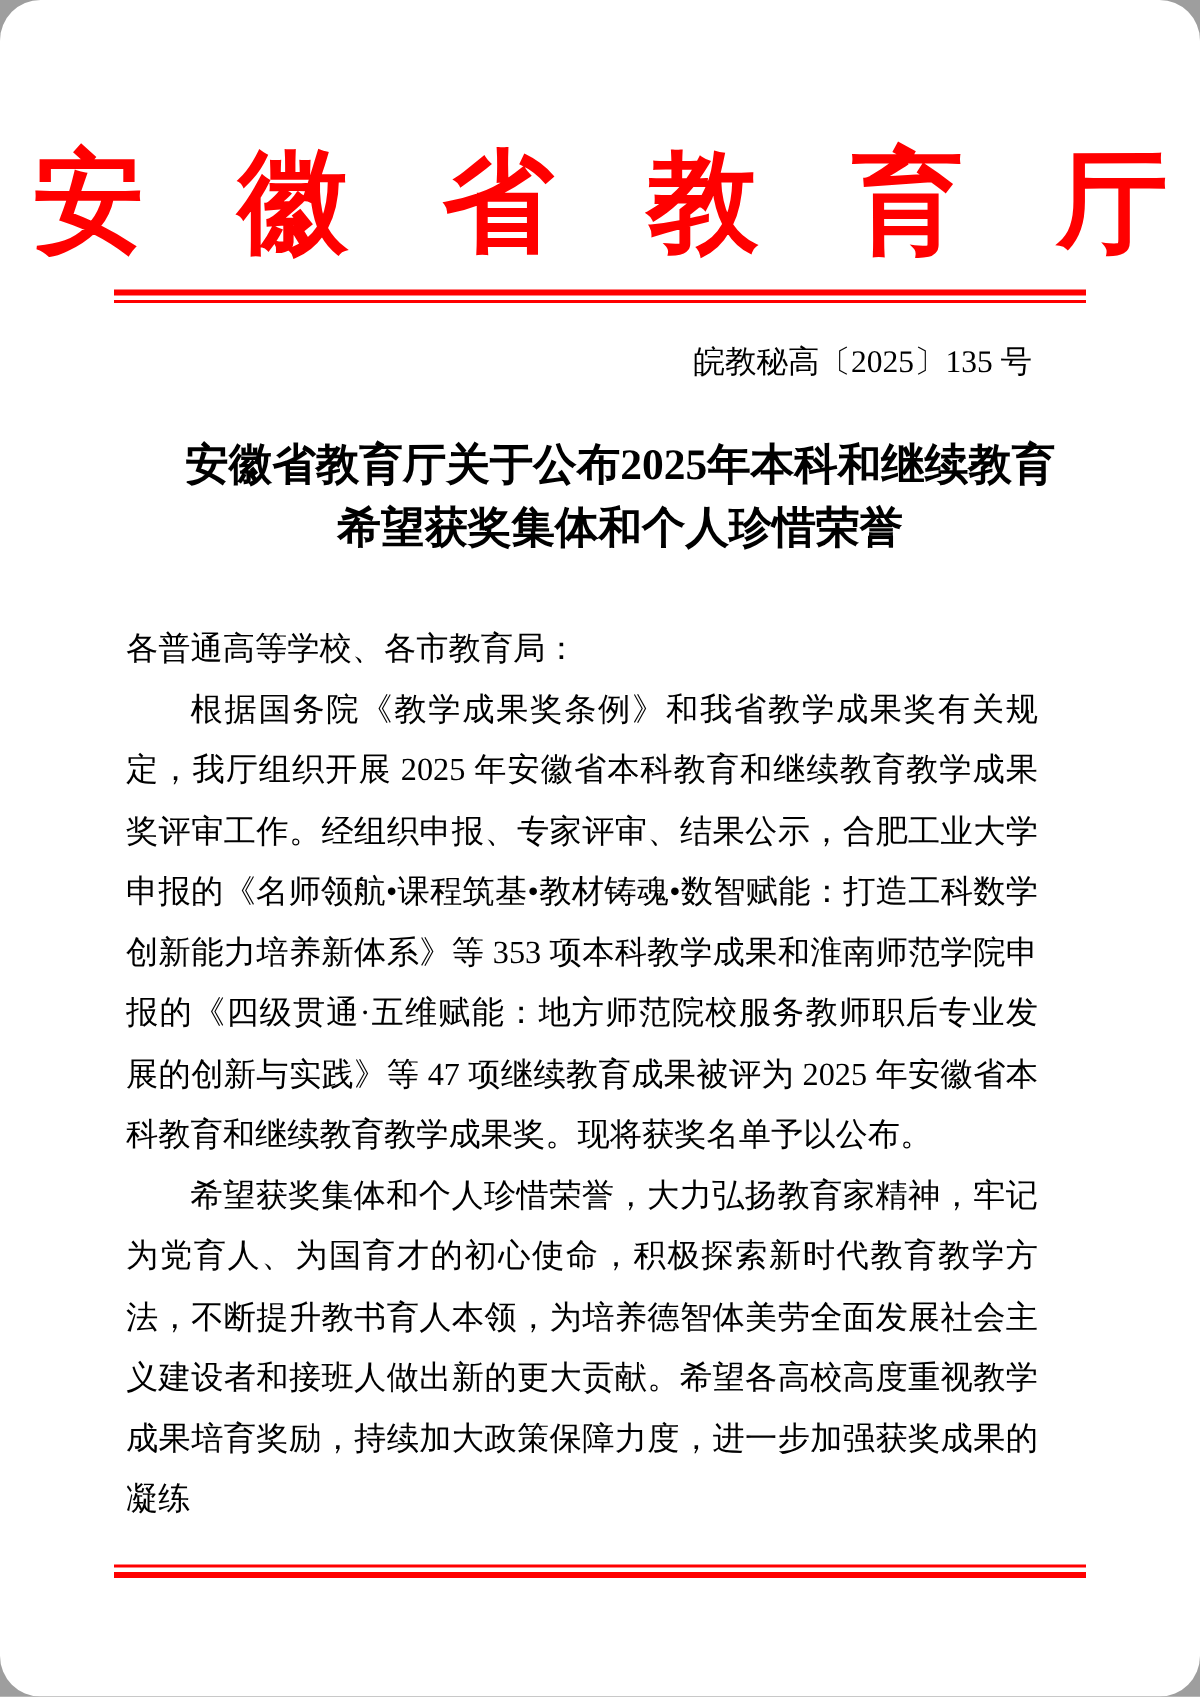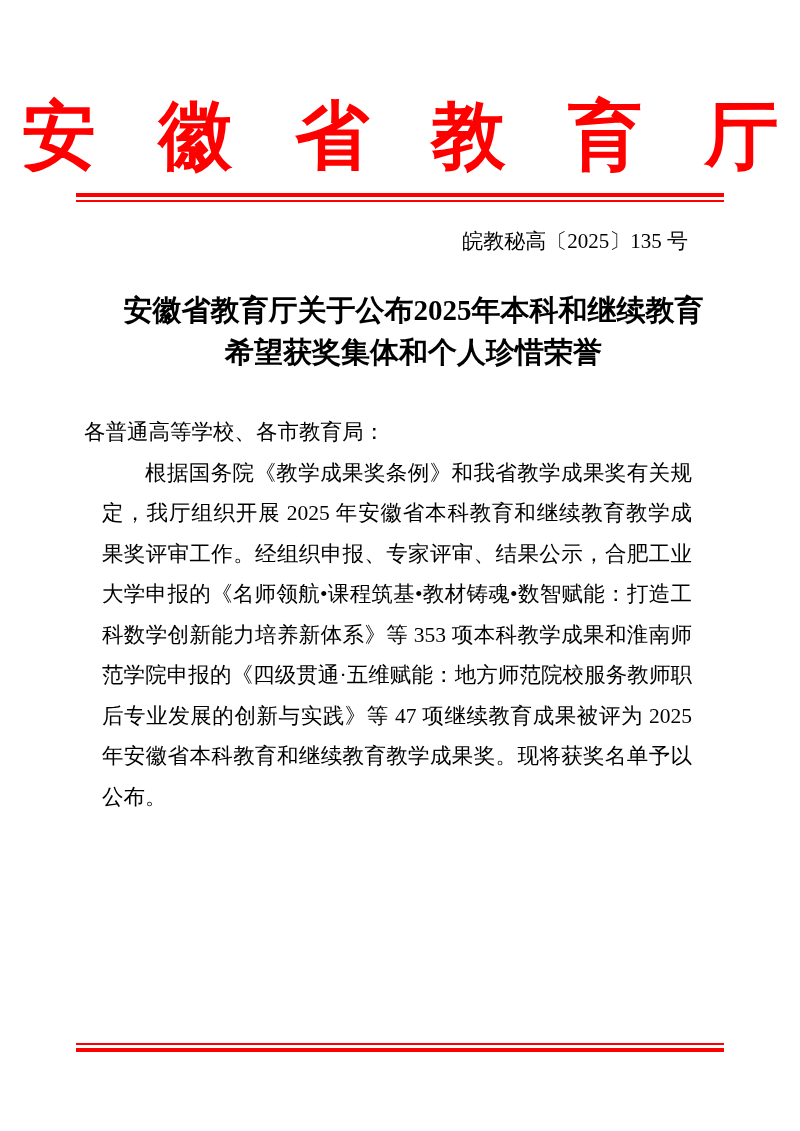--- a/index.html
+++ b/index.html
@@ -9,20 +9,21 @@
   }
   .page {
     position: relative;
     width: 800px;
     height: 1131px;
     margin: 0 auto;
     background: #ffffff;
     font-family: "Liberation Serif", "DejaVu Serif", serif;
     color: #000000;
     overflow: hidden;
+    border-radius: 27px;
   }
 
   
   .agency-name {
     position: absolute;
     top: 86px;
     left: 0;
     width: 100%;
     text-align: center;
     color: #ff0000;
@@ -82,21 +83,20 @@
     font-size: 21.5px;
     line-height: 40.5px;
     text-align: justify;
   }
   .doc-body p {
     margin: 0;
     padding: 0;
   }
   .doc-body p.indent {
     text-indent: 2em;
-    margin-left: 18px;
   }
 </style>
 </head>
 <body>
 
 <div class="page">
 
   <div class="agency-name">安 徽 省 教 育 厅</div>
 
   <div class="rule rule-top">
@@ -108,20 +108,21 @@
   <div class="doc-number">皖教秘高〔2025〕135 号</div>
 
   <div class="doc-title">
     <div class="title-line">安徽省教育厅关于公布2025年本科和继续教育</div>
     <div class="title-line">希望获奖集体和个人珍惜荣誉</div>
   </div>
 
   <div class="doc-body">
     <p>各普通高等学校、各市教育局：</p>
     <p class="indent">根据国务院《教学成果奖条例》和我省教学成果奖有关规定，我厅组织开展 2025 年安徽省本科教育和继续教育教学成果奖评审工作。经组织申报、专家评审、结果公示，合肥工业大学申报的《名师领航•课程筑基•教材铸魂•数智赋能：打造工科数学创新能力培养新体系》等 353 项本科教学成果和淮南师范学院申报的《四级贯通·五维赋能：地方师范院校服务教师职后专业发展的创新与实践》等 47 项继续教育成果被评为 2025 年安徽省本科教育和继续教育教学成果奖。现将获奖名单予以公布。</p>
+    <p class="indent">希望获奖集体和个人珍惜荣誉，大力弘扬教育家精神，牢记为党育人、为国育才的初心使命，积极探索新时代教育教学方法，不断提升教书育人本领，为培养德智体美劳全面发展社会主义建设者和接班人做出新的更大贡献。希望各高校高度重视教学成果培育奖励，持续加大政策保障力度，进一步加强获奖成果的凝练</p>
   </div>
 
   <div class="rule rule-bottom">
     <div class="bar-thin"></div>
     <div class="bar-gap"></div>
     <div class="bar-thick"></div>
   </div>
 
 </div>
 

